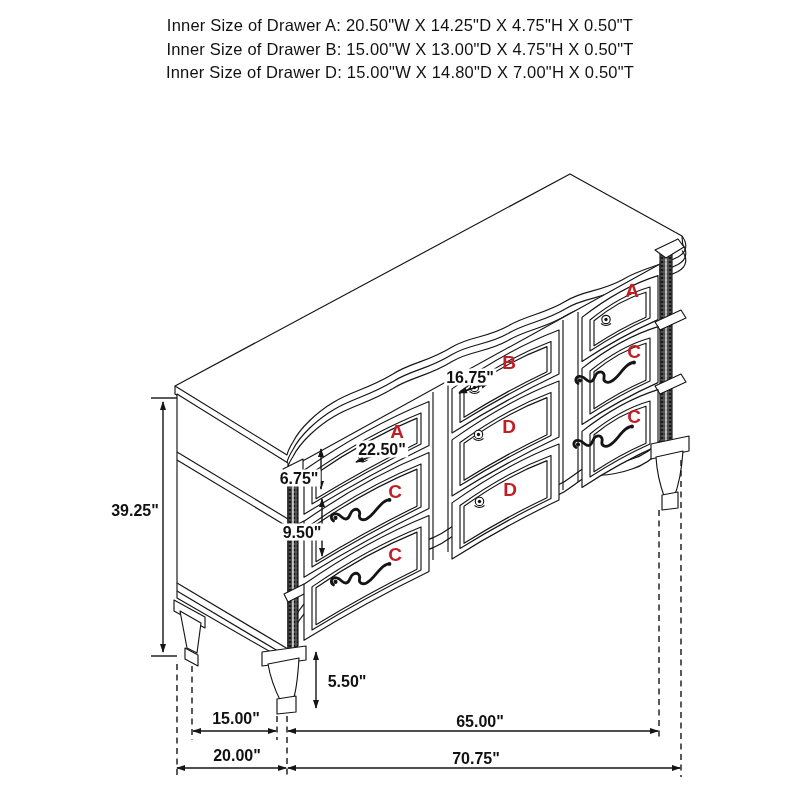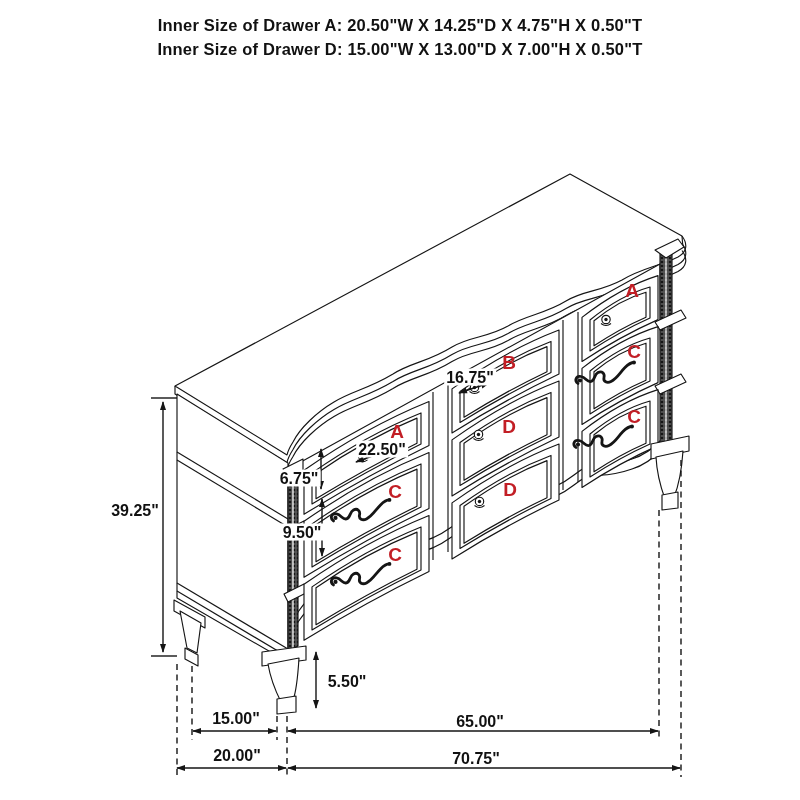--- a/index.html
+++ b/index.html
@@ -1,33 +1,34 @@
 <!DOCTYPE html>
 <html style="--accent-red: #c21e25; --line-color: #151515;"><head>
 <meta charset="utf-8">
 <style>
   html,body{margin:0;padding:0;background:#fff;}
   .stage{position:relative;width:800px;height:800px;background:#fff;overflow:hidden;
          font-family:"Liberation Sans",sans-serif;}
   .header{position:absolute;top:14px;left:0;width:800px;text-align:center;}
-  .hline{font-size:16.5px;font-weight:bold;color:#111;line-height:23.5px;letter-spacing:.2px;}
+  .hline{font-size:16.5px;font-weight:normal;color:#111;line-height:23.5px;letter-spacing:.2px;}
   svg.art{position:absolute;left:0;top:0;}
   .dim{position:absolute;transform:translate(-50%,-50%);font-size:16px;font-weight:bold;
        color:#111;white-space:nowrap;background:#fff;padding:0 2px;line-height:17px;}
   .letter{position:absolute;transform:translate(-50%,-50%);font-size:19px;font-weight:bold;
           color:var(--accent-red,#c21e25);line-height:19px;}
 </style>
 </head>
 <body>
 
 <div class="stage">
 
   <div class="header">
     <div class="hline">Inner Size of Drawer A: 20.50"W X 14.25"D X 4.75"H X 0.50"T</div>
-    <div class="hline">Inner Size of Drawer D: 15.00"W X 13.00"D X 7.00"H X 0.50"T</div>
+    <div class="hline">Inner Size of Drawer B: 15.00"W X 13.00"D X 4.75"H X 0.50"T</div>
+    <div class="hline">Inner Size of Drawer D: 15.00"W X 14.80"D X 7.00"H X 0.50"T</div>
   </div>
 
   <svg class="art" id="art" width="800" height="800" viewBox="0 0 800 800">
       <defs>
         <marker id="ahE" markerWidth="10" markerHeight="8" refX="8" refY="3" orient="auto" markerUnits="userSpaceOnUse">
           <path d="M0,0 L9,3 L0,6 Z" fill="#151515"></path>
         </marker>
         <marker id="ahS" markerWidth="10" markerHeight="8" refX="1" refY="3" orient="auto" markerUnits="userSpaceOnUse">
           <path d="M9,0 L0,3 L9,6 Z" fill="#151515"></path>
         </marker>

